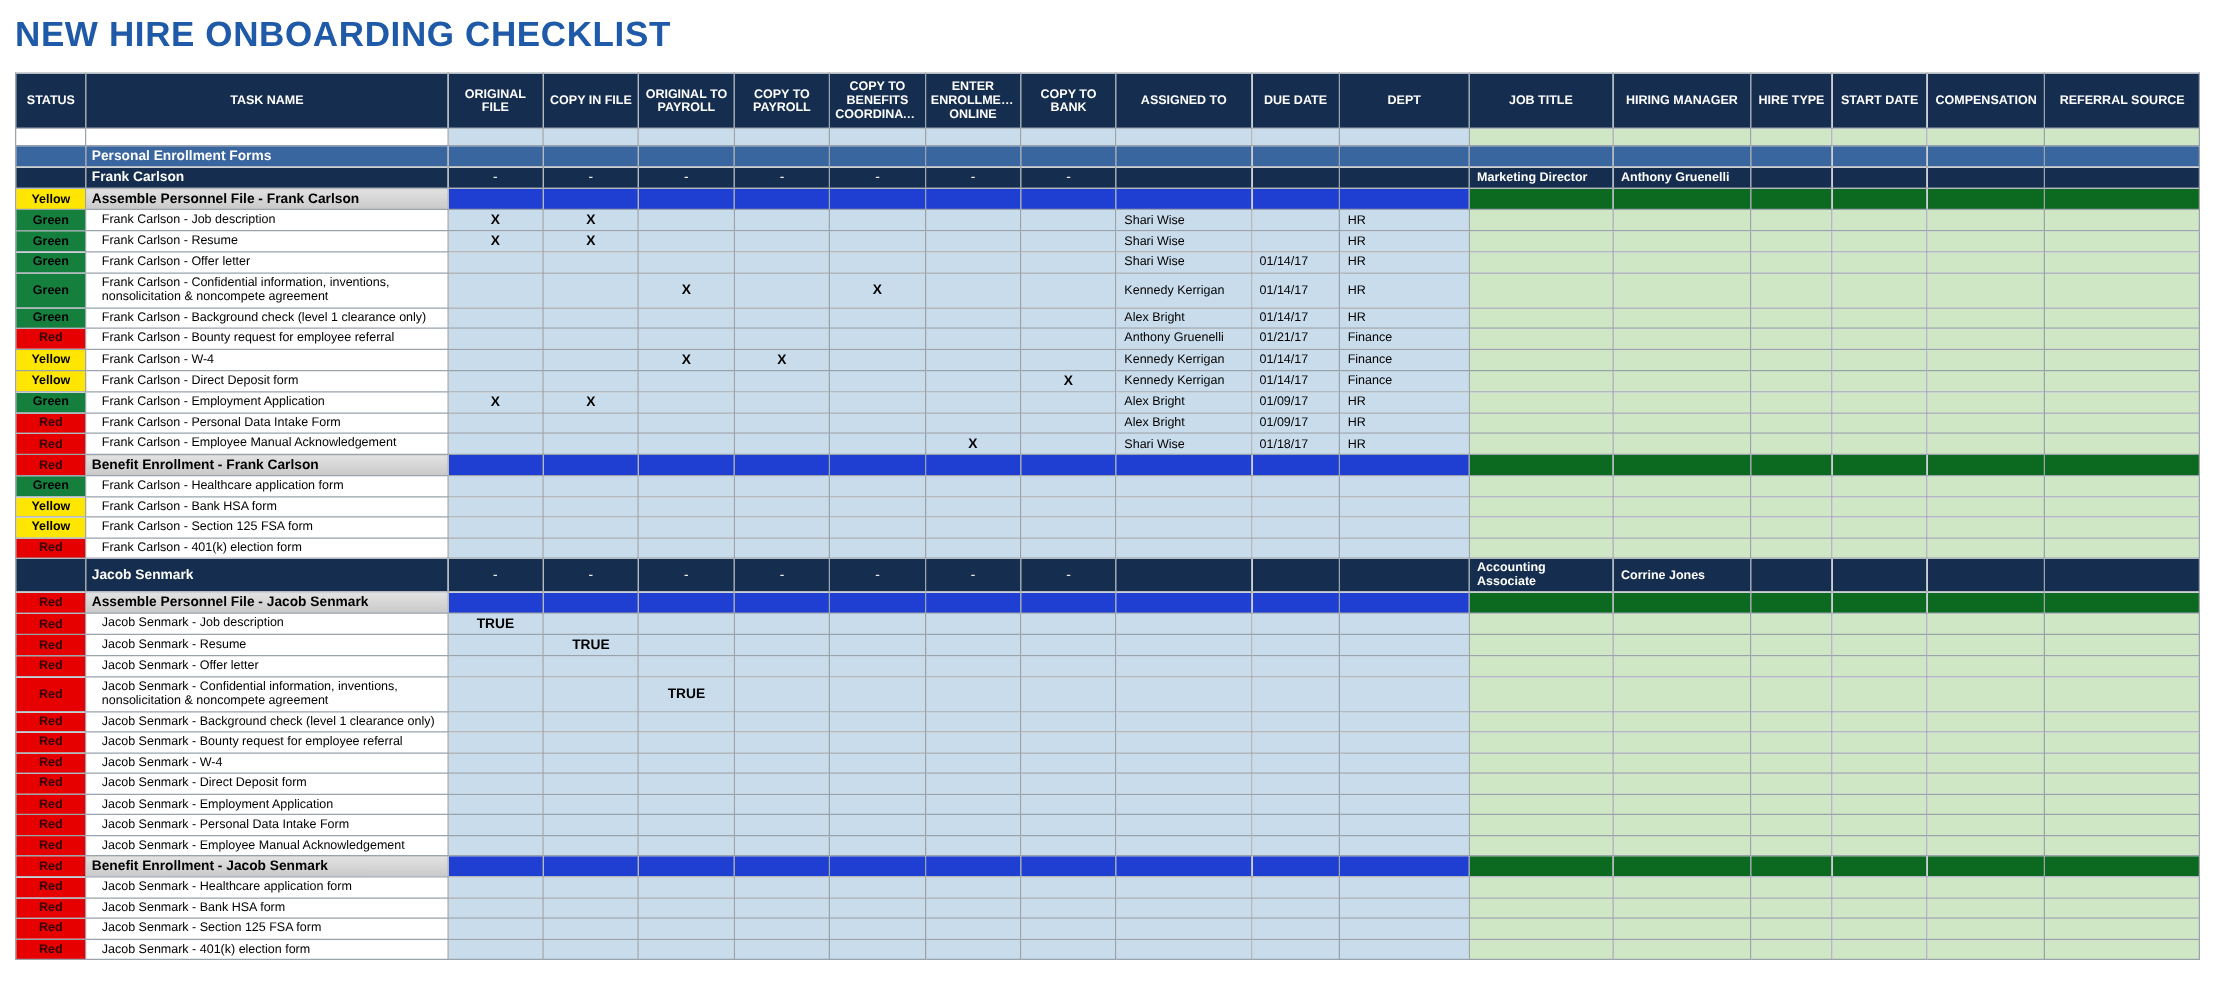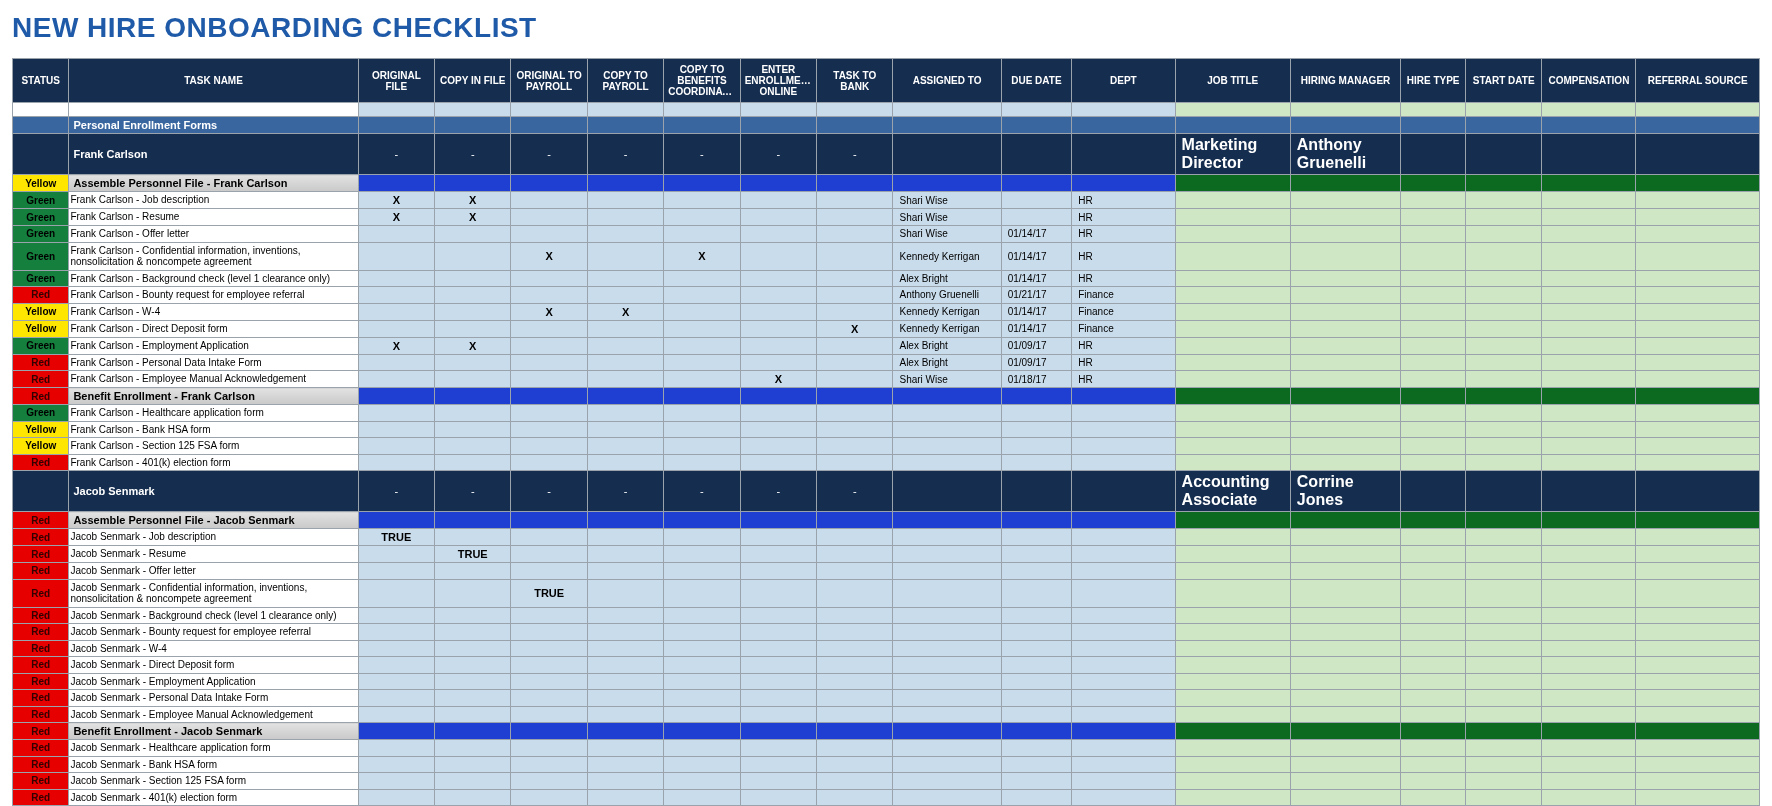--- a/index.html
+++ b/index.html
@@ -58,32 +58,32 @@
   .status-cell { text-align:center; font-weight:700; font-size:10px; }
 
   tr.section-major td.sect-label {
     background:#3a66a0; color:#fff; font-weight:700; font-size:11px;
   }
   tr.section-major td.x-blue { background:#3a66a0; }
   tr.section-major td.x-right-blue { background:#3a66a0; }
 
   tr.person td.sect-label { background:#152d4f; color:#fff; font-weight:700; }
   tr.person td.x-dark { background:#152d4f; color:#fff; text-align:center; }
-  tr.person td.job, tr.person td.hm { background:#152d4f; color:#fff; font-weight:700; padding-left:6px; font-size:16px;}
+  tr.person td.job, tr.person td.hm { background:#152d4f; color:#fff; font-weight:700; padding-left:6px; font-size:10px;}
   tr.person td.right-dark { background:#152d4f; }
 
   tr.group td.group-label {
     background:linear-gradient(#e2e2e2,#c9c9c9);
     font-weight:700; font-size:11px; 
   }
   tr.group td.mid-royal { background:#1e3fd1; }
   tr.group td.right-green { background:#0b6a20; }
 
   tr.task td.task-name {
-    background:#fff; color:#000; font-size:10px; padding-left:1px; line-height:1.15;
+    background:#fff; color:#000; font-size:10px; padding-left:12px; line-height:1.15;
   }
   tr.task td.xcell {
     background:#c9dceb; text-align:center; font-weight:700; font-size:11px;
   }
   tr.task td.assigned, tr.task td.due, tr.task td.dept {
     background:#c9dceb; font-size:10px; padding-left:6px;
   }
   tr.task td.greencell { background:#cfe7c4; }
 
   tr.spacer td { height:14px; }
@@ -121,21 +121,21 @@
   <thead>
     <tr>
       <th>STATUS</th>
       <th>TASK NAME</th>
       <th>ORIGINAL FILE</th>
       <th>COPY IN FILE</th>
       <th>ORIGINAL TO PAYROLL</th>
       <th>COPY TO PAYROLL</th>
       <th>COPY TO BENEFITS COORDINATOR</th>
       <th>ENTER ENROLLMENT ONLINE</th>
-      <th>TASK TO BANK</th>
+      <th>COPY TO BANK</th>
       <th>ASSIGNED TO</th>
       <th>DUE DATE</th>
       <th>DEPT</th>
       <th>JOB TITLE</th>
       <th>HIRING MANAGER</th>
       <th>HIRE TYPE</th>
       <th>START DATE</th>
       <th>COMPENSATION</th>
       <th>REFERRAL SOURCE</th>
     </tr>

